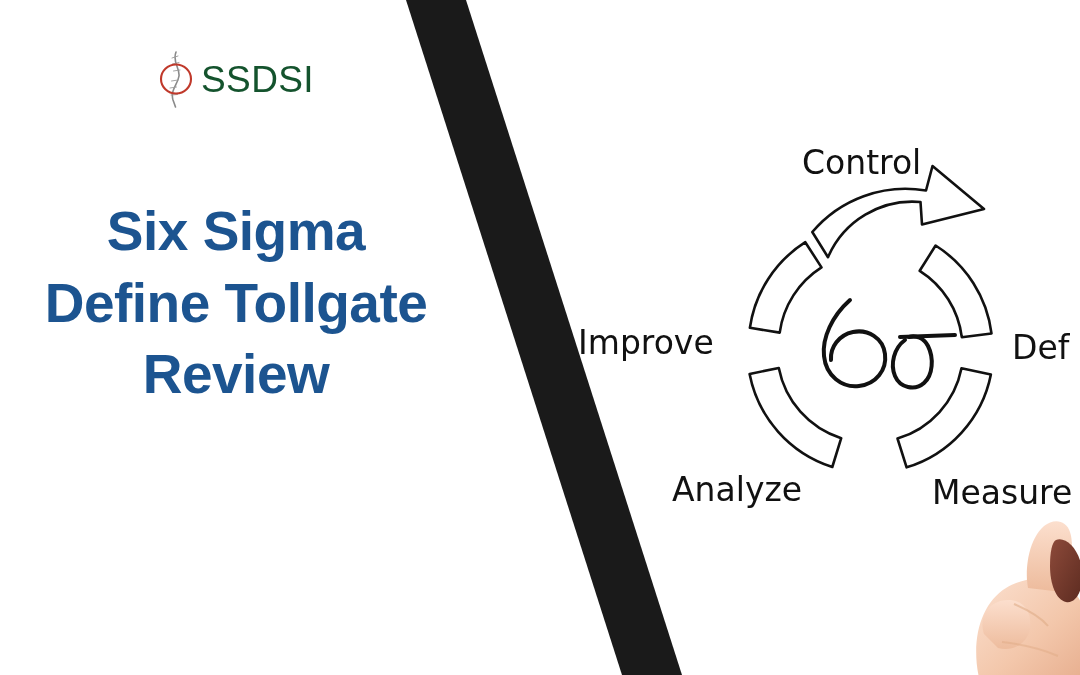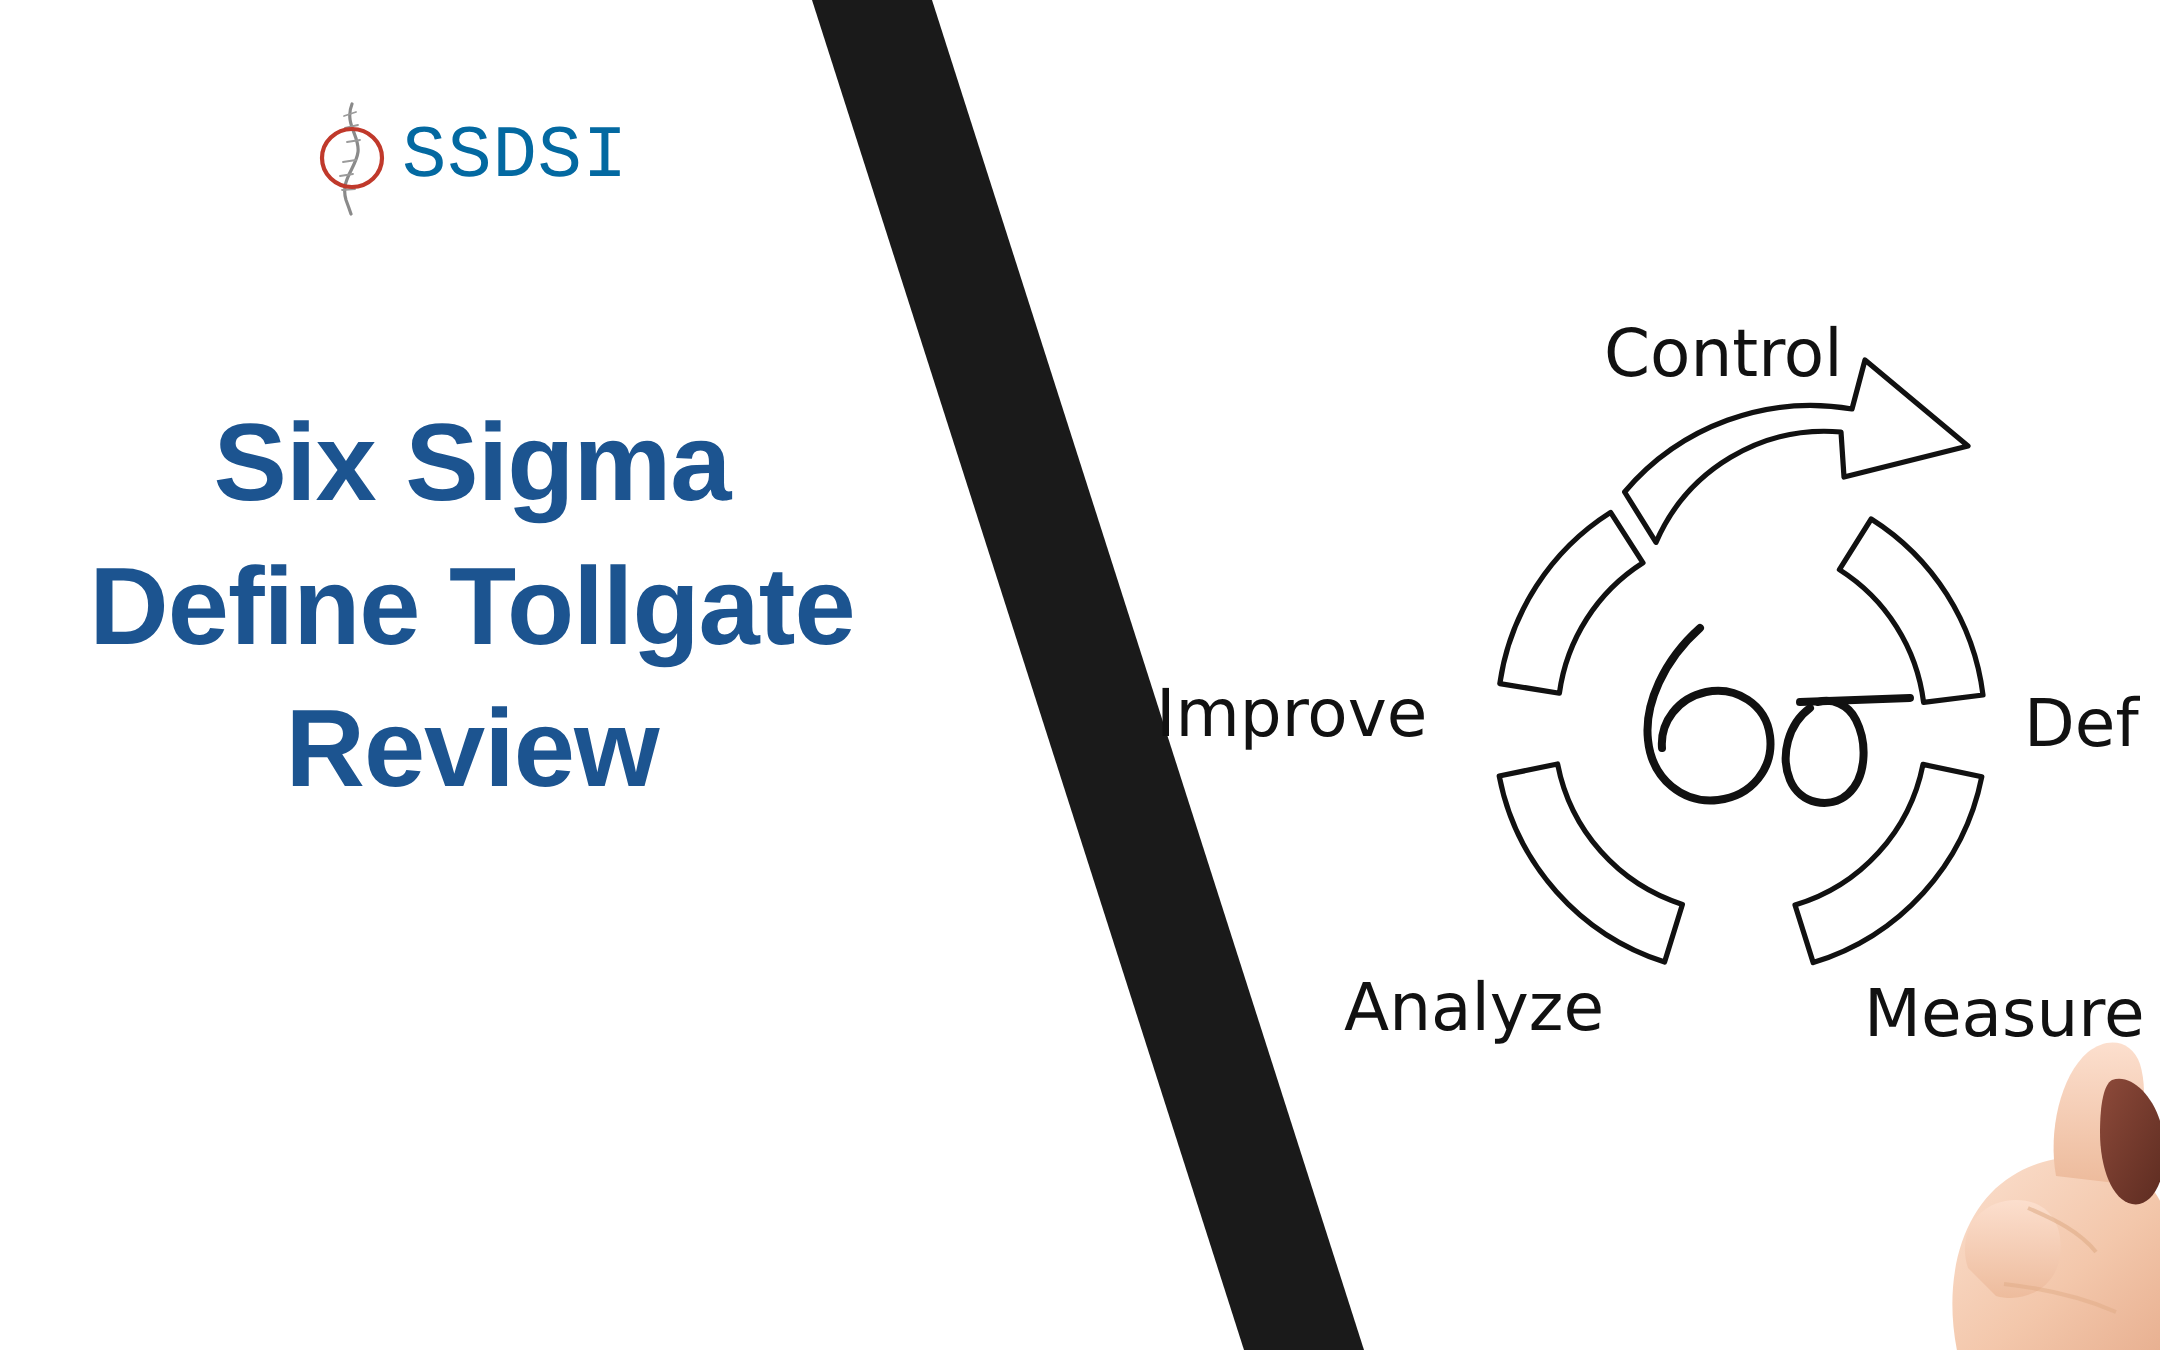--- a/index.html
+++ b/index.html
@@ -33,24 +33,24 @@
     align-items: center;
     height: 58px;
   }
   .logo-mark {
     width: 48px;
     height: 58px;
     position: relative;
     flex: 0 0 auto;
   }
   .logo-wordmark {
-    font-family: Liberation Mono, monospace;
+    font-family: Liberation Sans, sans-serif;
     font-size: 37px;
     letter-spacing: 0.4px;
-    color: #0369a1;
+    color: #14532d;
     line-height: 1;
     margin-left: 1px;
     white-space: nowrap;
   }
 
   
   .headline {
     position: absolute;
     left: -18px;
     top: 196px;
@@ -63,21 +63,21 @@
     line-height: 1.30;
     letter-spacing: -0.5px;
     white-space: nowrap;
   }
   .headline-line { display: block; }
 
   
   .dmaic {
     position: absolute;
     left: 560px;
-    top: 118px;
+    top: 104px;
     width: 520px;
     height: 440px;
     text-decoration: underline;
   }
   .dmaic-svg {
     position: absolute;
     left: 0; top: 0;
     width: 520px; height: 440px;
   }
   .hand-img {

